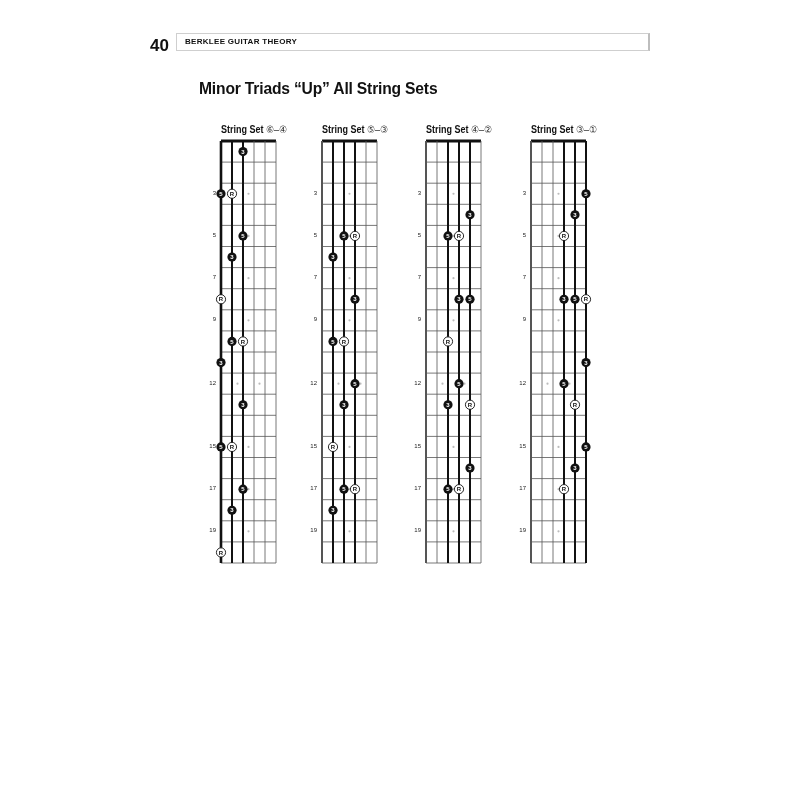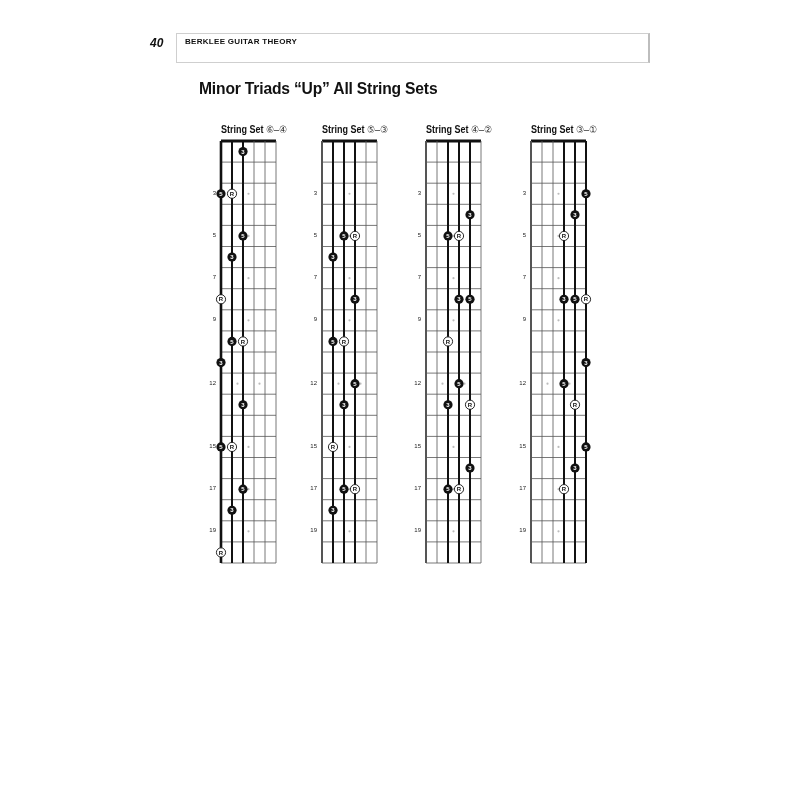--- a/index.html
+++ b/index.html
@@ -1,18 +1,18 @@
 <!DOCTYPE html>
 <html><head>
 <meta charset="utf-8">
 <style>
   html, body { margin:0; padding:0; background:#ffffff; }
   body { width:800px; height:800px; position:relative; overflow:hidden; font-family:"Liberation Sans", sans-serif; color:#111; }
-  .page-num { position:absolute; left:150px; top:36px; font-size:12px; font-weight:bold;font-style:italic; }
-  .header-box { position:absolute; left:176px; top:33px; width:474px; height:30px; border:1px solid #cfcfcf; border-right:2px solid #bdbdbd; box-sizing:border-box; }
+  .page-num { position:absolute; left:150px; top:36px; font-size:17px; font-weight:bold; }
+  .header-box { position:absolute; left:176px; top:33px; width:474px; height:18px; border:1px solid #cfcfcf; border-right:2px solid #bdbdbd; box-sizing:border-box; }
   .header-text { position:absolute; left:8px; top:3px; font-size:8px; font-weight:bold; letter-spacing:0.3px; }
   .title { position:absolute; left:199px; top:79px; font-size:17px; font-weight:bold; letter-spacing:-0.2px; transform:scaleX(0.92); transform-origin:left top; }
   .board-title { position:absolute; top:0; left:0; font-size:10px; font-weight:bold; white-space:nowrap; transform:scaleX(0.9); transform-origin:left top; }
   .board-title .circ { font-weight:normal; color:#333; }
   .fret-label { position:absolute; font-size:6px; color:#222; width:12px; text-align:right; }
 </style>
 </head>
 <body>
 
 <div class="page-num">40</div>

